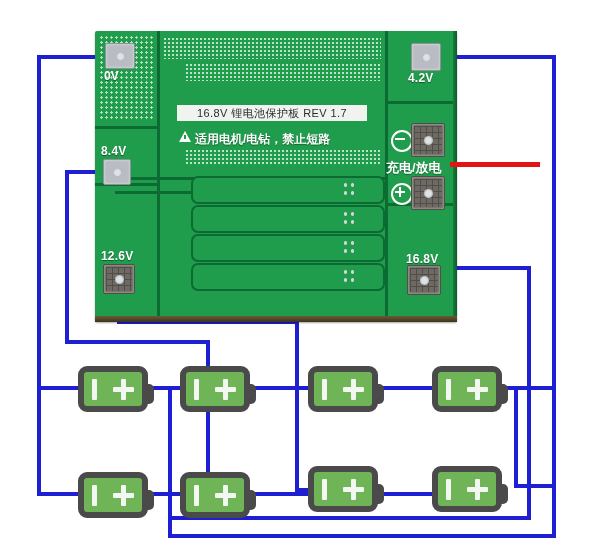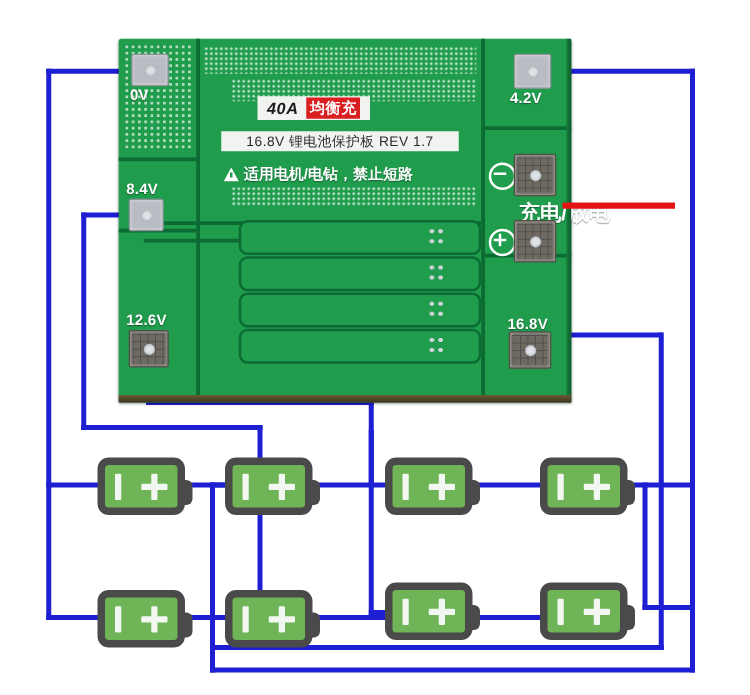--- a/index.html
+++ b/index.html
@@ -50,33 +50,33 @@
           white-space:nowrap;}
 
   
   .strip{position:absolute;background:#f1f3f0;color:#1a1a1a;
          display:flex;align-items:center;justify-content:center;white-space:nowrap;}
   .strip-40a{font-size:13px;font-style:italic;font-weight:bold;letter-spacing:.5px;}
   .badge-red{background:#d91f1f;color:#fff;font-style:normal;font-size:12px;
              padding:0 3px;margin-left:6px;font-weight:bold;}
   .strip-rev{font-size:11px;letter-spacing:.4px;color:#2b2b2b;}
   .warn{position:absolute;color:#ffffff;font-size:12px;font-weight:bold;white-space:nowrap;
-        text-shadow:0 1px 1px rgba(0,0,0,.4);display:flex;align-items:center;gap:4px;}
+        text-shadow:0 1px 1px rgba(0,0,0,.4);display:flex;align-items:flex-start;gap:4px;}
   .warn .tri{display:inline-block;width:0;height:0;border-left:6px solid transparent;
         border-right:6px solid transparent;border-bottom:11px solid #ffffff;position:relative;}
   .warn .tri::after{content:"";position:absolute;left:-1px;top:4px;width:2px;height:4px;
         background:#1f9d4d;}
 
   
   .term{position:absolute;width:18px;height:18px;border:2px solid #ffffff;border-radius:50%;}
   .term::before{content:"";position:absolute;left:2px;top:6px;width:10px;height:2px;background:#fff;}
   .term.plus::after{content:"";position:absolute;left:6px;top:2px;width:2px;height:10px;background:#fff;}
 
-  .cn-label{position:absolute;color:#ffffff;font-size:17px;font-weight:bold;white-space:nowrap;
-            text-shadow:0 1px 1px rgba(0,0,0,.4);margin-left:29px;}
+  .cn-label{position:absolute;color:#ffffff;font-size:13px;font-weight:bold;white-space:nowrap;
+            text-shadow:0 1px 1px rgba(0,0,0,.4);}
 
   
   .slot{position:absolute;background:#1f9d4d;border:2px solid #0c6a33;border-radius:7px;}
   .viacol{position:absolute;
      background-image:radial-gradient(circle,#cfd4d8 1.6px, rgba(0,0,0,0) 2px);
      background-size:7px 8px;}
 
   
   #cd-text{position:absolute;color:#2f9e63;font-size:17px;font-weight:bold;white-space:nowrap;}
 
@@ -158,24 +158,20 @@
 
     <div class="slot" style="left:96px;top:145px;width:190px;height:24px;"></div>
     <div class="slot" style="left:96px;top:174px;width:190px;height:24px;"></div>
     <div class="slot" style="left:96px;top:203px;width:190px;height:24px;"></div>
     <div class="slot" style="left:96px;top:232px;width:190px;height:24px;"></div>
     <div class="viacol" style="left:247px;top:150px;width:14px;height:14px;"></div>
     <div class="viacol" style="left:247px;top:179px;width:14px;height:14px;"></div>
     <div class="viacol" style="left:247px;top:208px;width:14px;height:14px;"></div>
     <div class="viacol" style="left:247px;top:237px;width:14px;height:14px;"></div>
 
-    <div class="strip strip-40a" style="left:111px;top:46px;width:90px;height:19px;">
-      <span>40A</span>
-      <span class="badge-red">均衡充</span>
-    </div>
     <div class="strip strip-rev" style="left:82px;top:74px;width:190px;height:16px;">
       <span>16.8V 锂电池保护板 REV 1.7</span>
     </div>
     <div class="warn" style="left:84px;top:100px;">
       <span class="tri"></span>
       <span>适用电机/电钻，禁止短路</span>
     </div>
 
     <div class="vlabel" style="left:9px;top:38px;">0V</div>
     <div class="vlabel" style="left:6px;top:113px;">8.4V</div>

